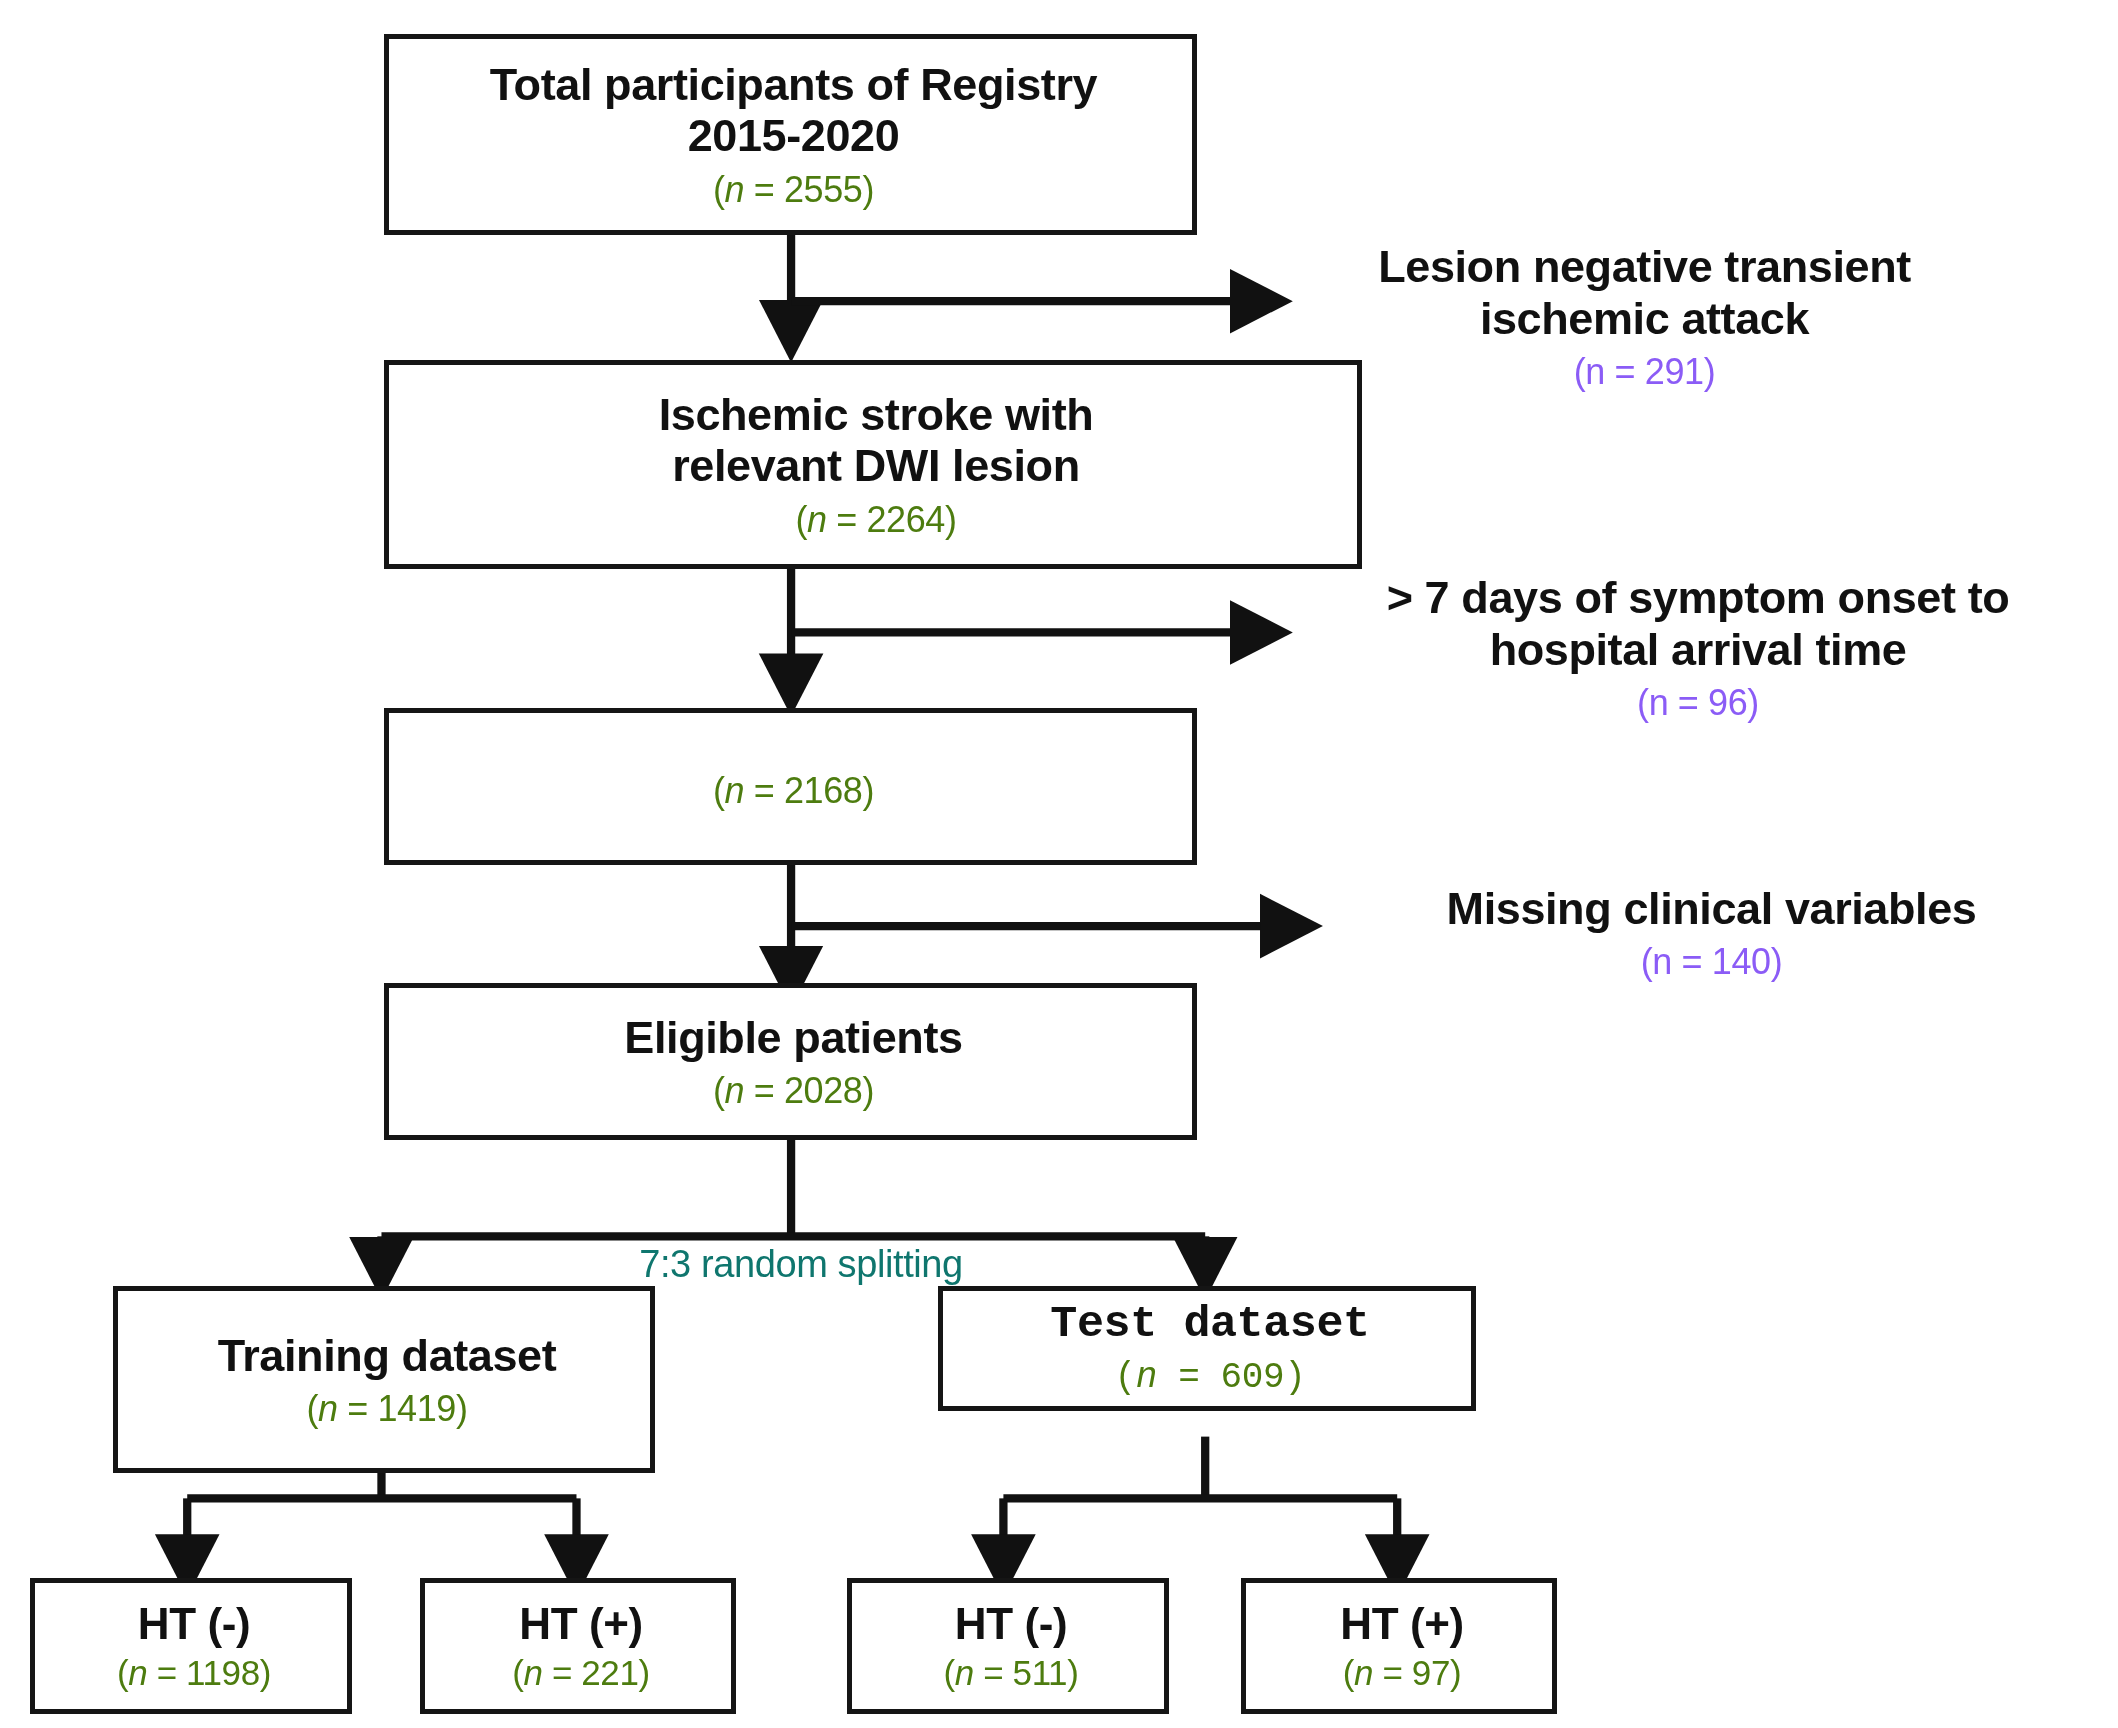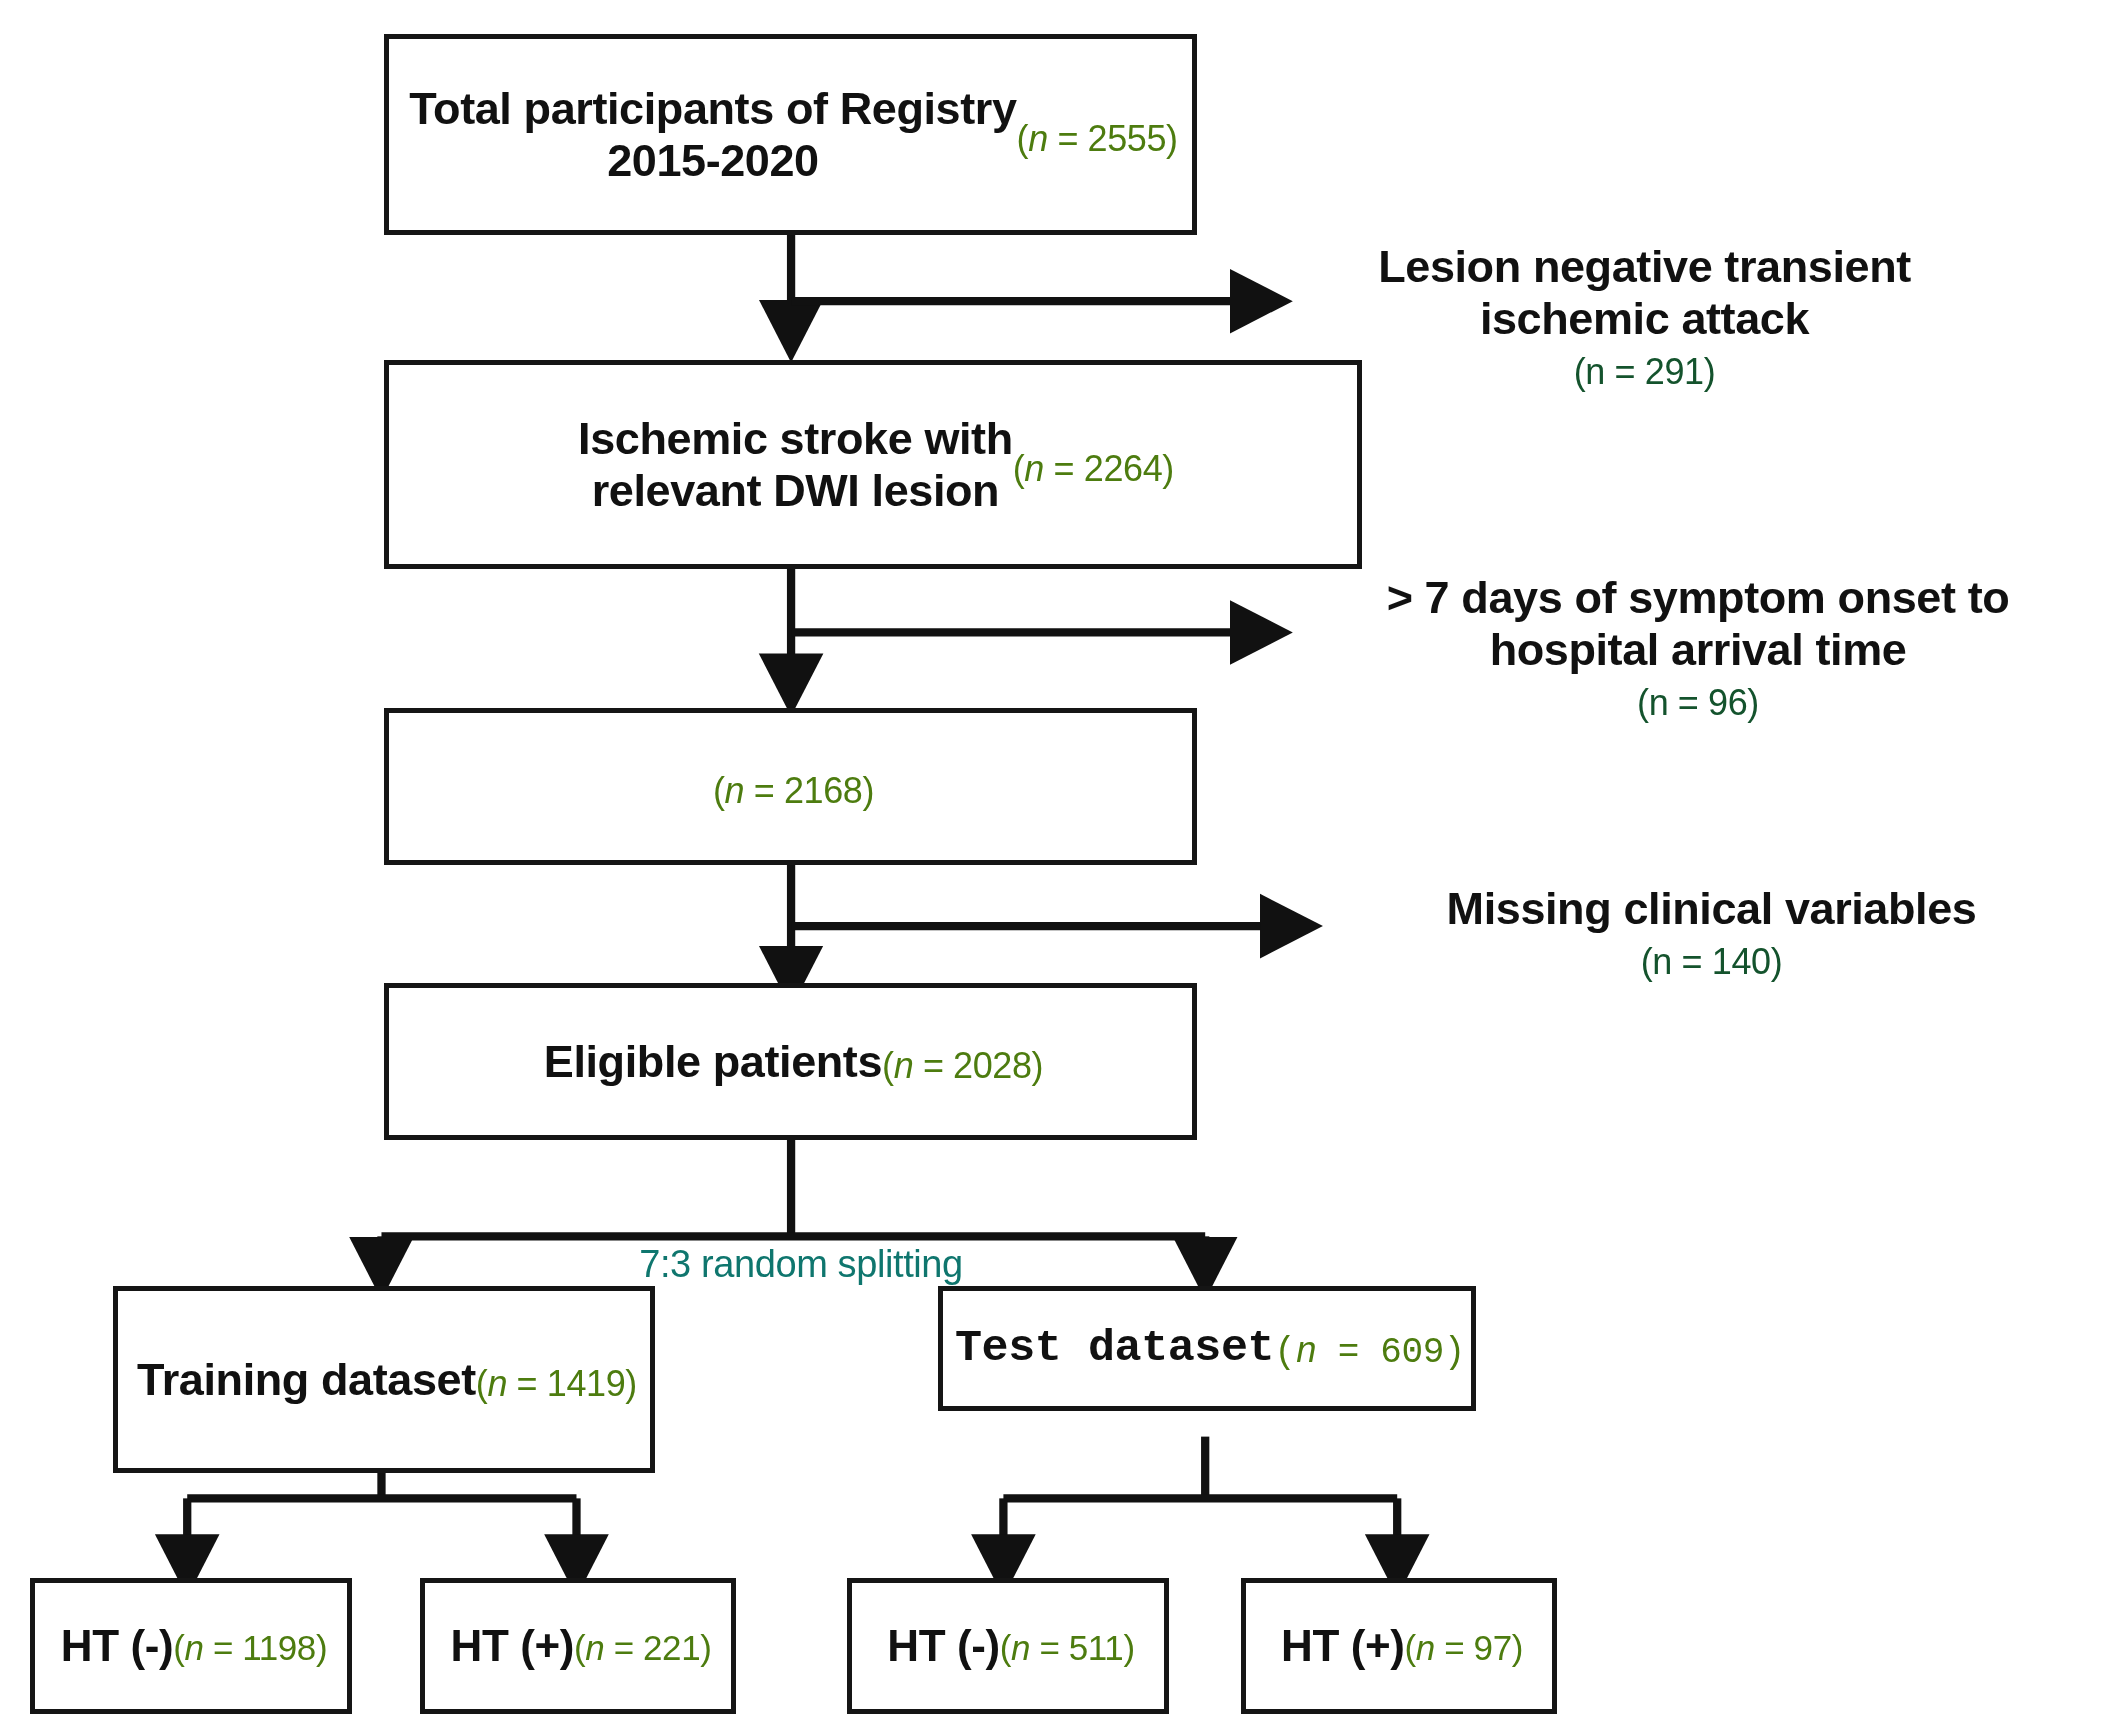--- a/index.html
+++ b/index.html
@@ -22,21 +22,21 @@
     width: 2119px;
     height: 1728px;
   }
   
   .node-box {
     position: absolute;
     box-sizing: border-box;
     border: 5.3px solid #151515;
     background: #ffffff;
     display: flex;
-    flex-direction: row;
+    flex-direction: column;
     align-items: center;
     justify-content: center;
     text-align: center;
     line-height: 1.14;
     padding-left: 6px;
   }
   .node-title {
     font-weight: bold;
     font-size: 45px;
     letter-spacing: -0.4px;
@@ -62,21 +62,21 @@
   .side-title {
     font-weight: bold;
     font-size: 45px;
     letter-spacing: -0.4px;
     color: #111111;
     white-space: pre-line;
   }
   .side-count {
     font-weight: normal;
     font-size: 36px;
-    color: #14532d;
+    color: #8b5cf6;
     margin-top: 6px;
     letter-spacing: -0.4px;
   }
   
   .split-note {
     position: absolute;
     font-size: 38px;
     font-weight: normal;
     color: #0f766e;
     text-align: center;

